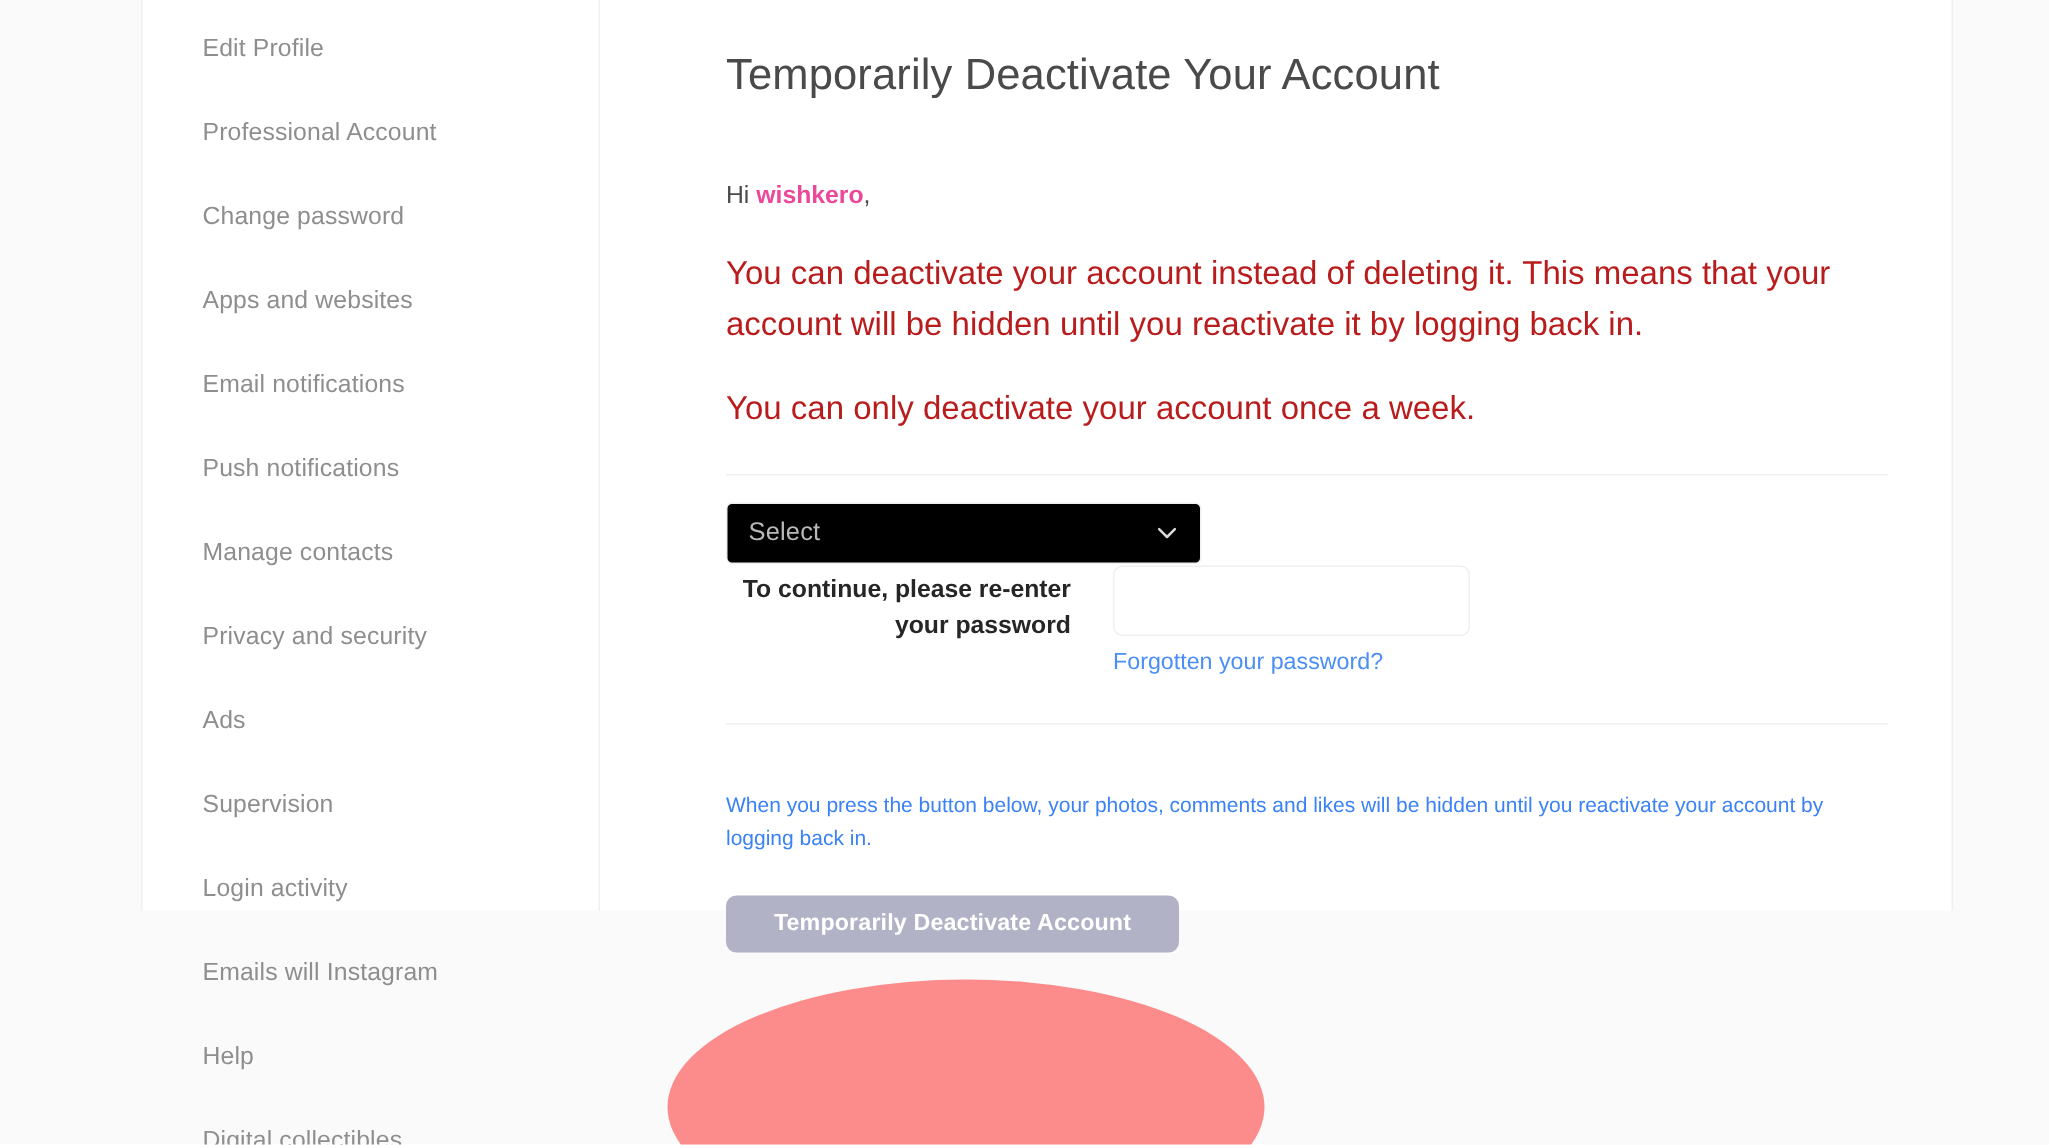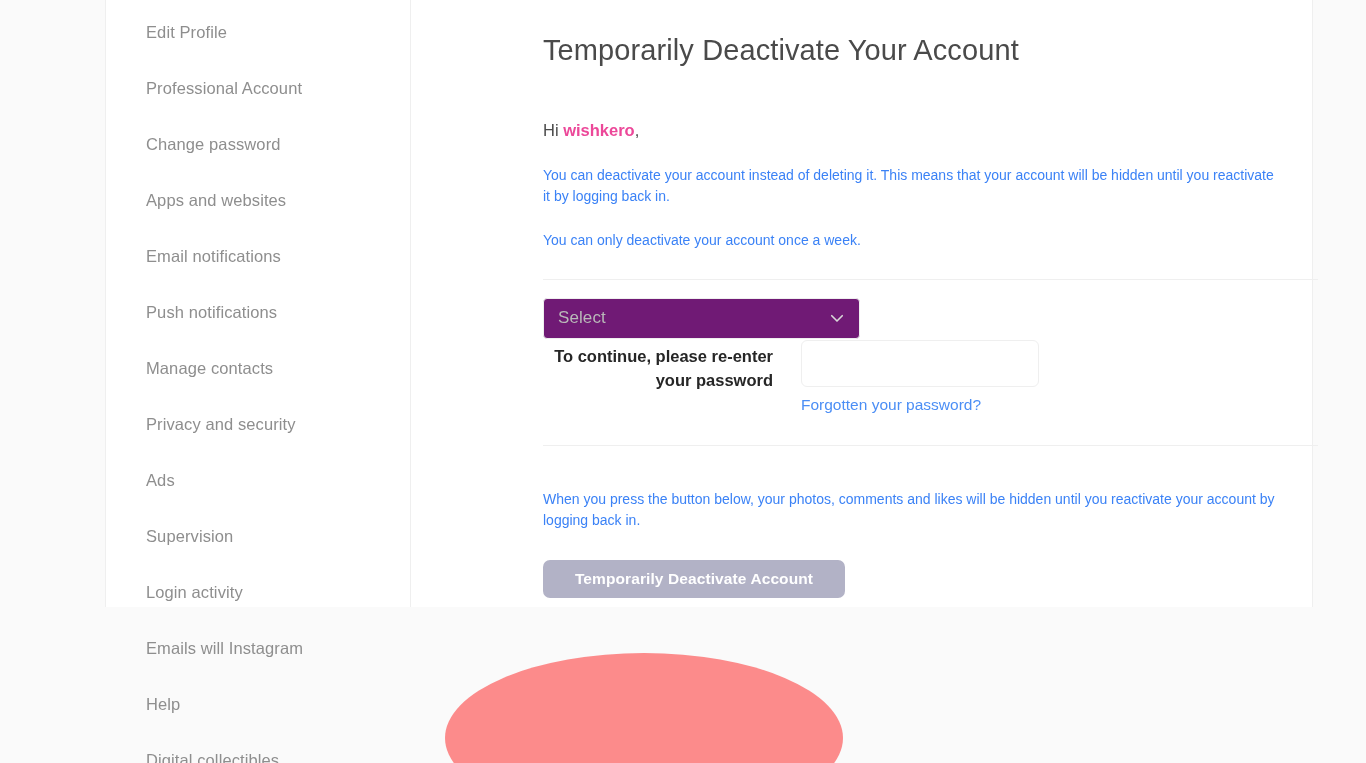--- a/index.html
+++ b/index.html
@@ -19,30 +19,29 @@
   .page {
     position: relative;
     width: 1366px;
     height: 763px;
     background: #fafafa;
   }
 
   
   .card {
     position: absolute;
-    left: 105px;
+    left: 94px;
     top: -1px;
     width: 1208px;
     height: 608px;
     background: #ffffff;
     border-left: 1px solid #efefef;
     border-right: 1px solid #efefef;
     box-sizing: border-box;
     display: flex;
-    gap: 48px;
   }
 
   
   .sidebar {
     width: 305px;
     flex: 0 0 305px;
     border-right: 1px solid #efefef;
     box-sizing: border-box;
     padding-top: 6px;
     position: relative;
@@ -86,22 +85,22 @@
     padding-top: 49px;
     font-size: 16.5px;
     color: #4b4b4b;
     line-height: 1.45;
   }
   .greeting b { color: #ec4899; font-weight: bold; }
 
   .para {
     margin: 0;
     padding-top: 22px;
-    font-size: 14px;
-    color: #3b82f6;
+    font-size: 22px;
+    color: #b91c1c;
     line-height: 1.55;
     max-width: 740px;
   }
 
   .divider {
     height: 1px;
     background: #efefef;
     border: 0;
     margin: 0;
     width: 775px;
@@ -131,21 +130,21 @@
     padding-right: 28px;
     box-sizing: border-box;
     padding-top: 5px;
   }
 
   .select-box {
     width: 317px;
     height: 41px;
     border: 1px solid #efefef;
     border-radius: 4px;
-    background: #701a75;
+    background: #000000;
     display: flex;
     align-items: center;
     padding: 0 14px;
     box-sizing: border-box;
     position: relative;
     cursor: pointer;
   }
   .select-box .sel-value {
     font-size: 17px;
     color: #b9b9b9;

